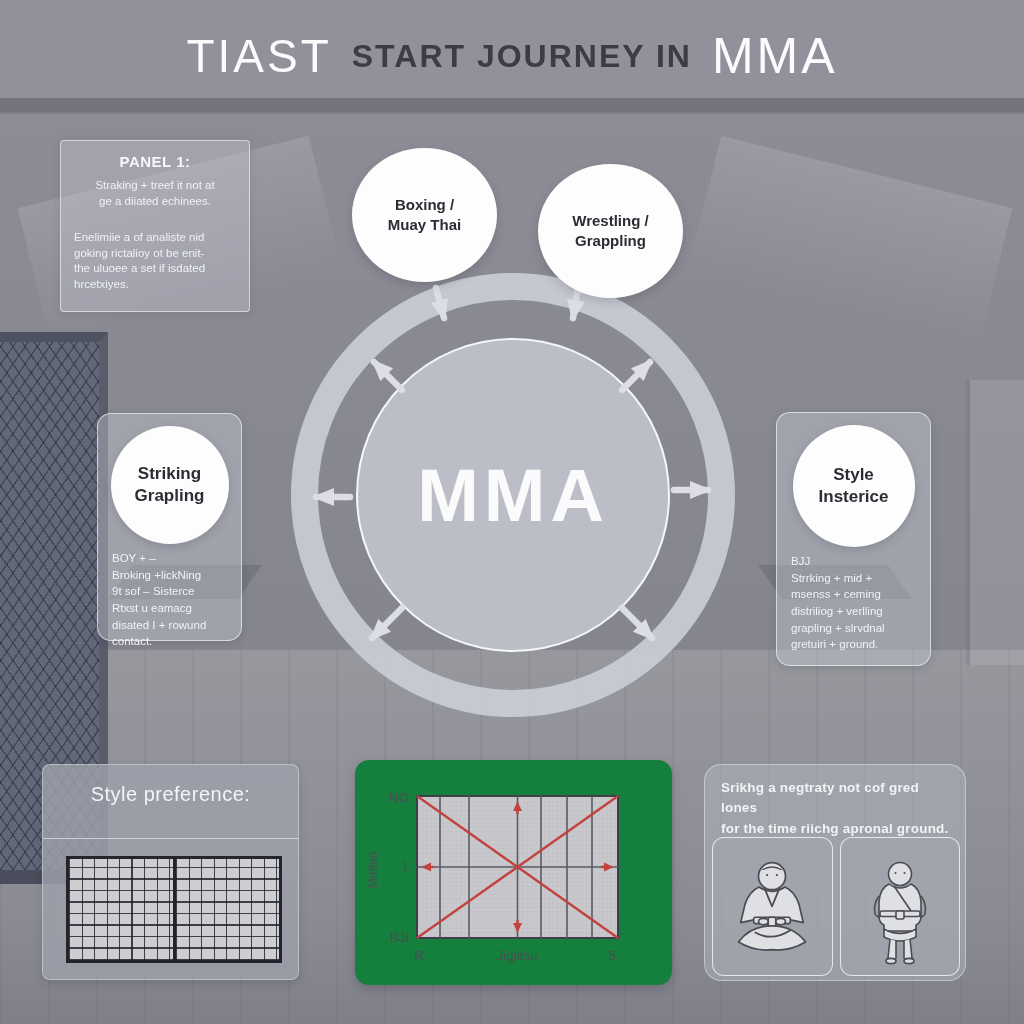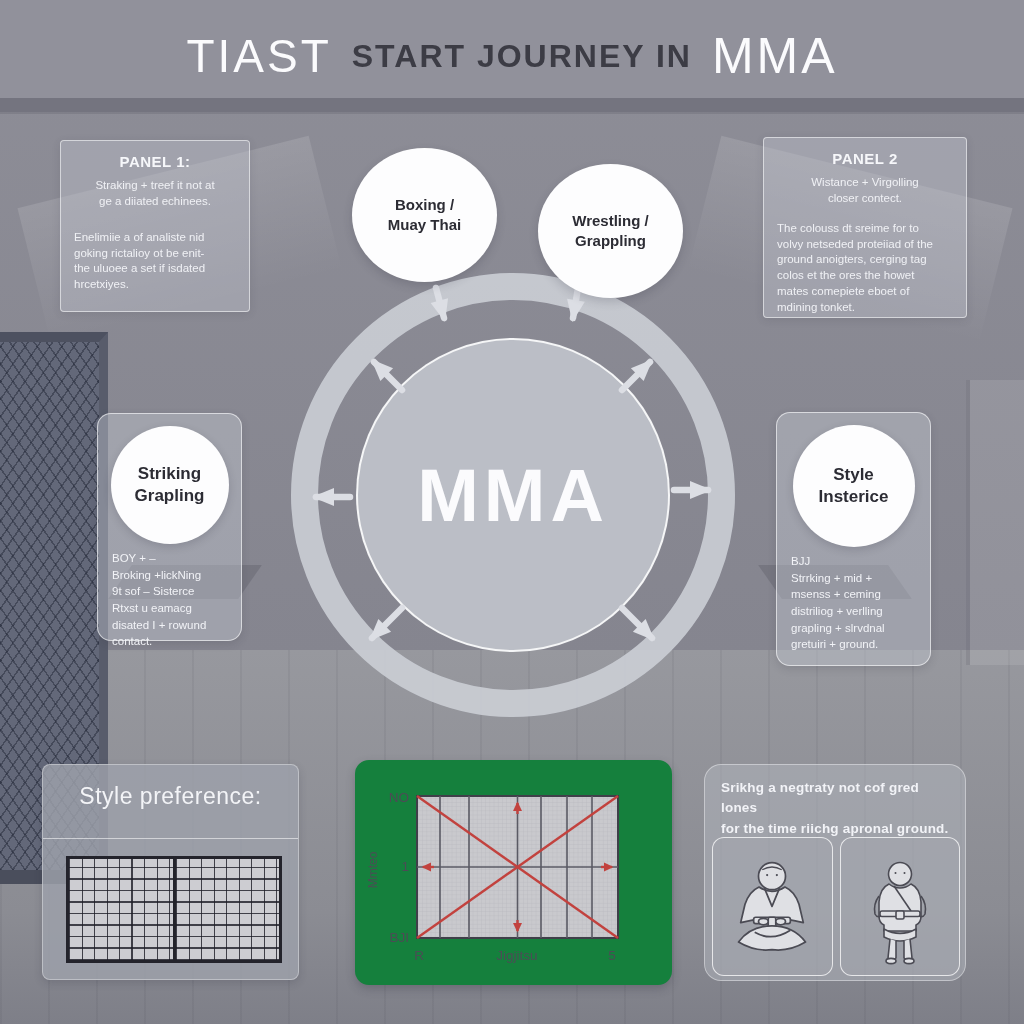--- a/index.html
+++ b/index.html
@@ -92,21 +92,21 @@
   .card-left { left:97px; top:413px; width:145px; height:228px; }
   .card-left .disc { width:118px; height:118px; }
   .card-right { left:776px; top:412px; width:155px; height:254px; }
   .card-right .disc { width:122px; height:122px; }
   
   .styleCard {
     position:absolute; left:42px; top:764px; width:257px; height:216px; border-radius:8px;
     background:rgba(158,161,171,.82); border:1px solid rgba(255,255,255,.35);
     box-shadow:0 3px 9px rgba(40,40,55,.18);
   }
-  .styleCard h2 { text-align:center; font-size:23px; font-weight:400; color:#f3f4f7; letter-spacing:.5px; padding-top:18px; }
+  .styleCard h2 { text-align:center; font-size:20px; font-weight:400; color:#f3f4f7; letter-spacing:.5px; padding-top:18px; }
   .styleCard .divider { position:absolute; left:0; top:73px; width:100%; height:1px; background:rgba(255,255,255,.55); }
   .gridbox {
     position:absolute; left:23px; top:91px; width:216px; height:107px;
     border:3px solid #23232b; display:flex; background:#23232b; gap:3px;
   }
   .grid-half {
     flex:1; background-color:#cdcdd2;
     background-image:
       repeating-linear-gradient(0deg, rgba(28,28,38,.8) 0 1.3px, transparent 1.3px 11.5px),
       repeating-linear-gradient(90deg, rgba(28,28,38,.8) 0 1.3px, transparent 1.3px 12.5px);
@@ -176,31 +176,20 @@
   </svg>
 
   <div class="glass panel1">
     <h3>PANEL 1:</h3>
     <p class="ml p1a">Straking + treef it not at
 ge a diiated echinees.</p>
     <p class="ml" style="margin-top:20px">Enelimiie a of analiste nid
 goking rictalioy ot be enit-
 the uluoee a set if isdated
 hrcetxiyes.</p>
-  </div>
-  <div class="glass panel2">
-    <h3>PANEL 2</h3>
-    <p class="ml sub">Wistance + Virgolling
-closer contect.</p>
-    <p class="ml" style="margin-top:14px">The colouss dt sreime for to
-volvy netseded proteiiad of the
-ground anoigters, cerging tag
-colos et the ores the howet
-mates comepiete eboet of
-mdining tonket.</p>
   </div>
 
   <div class="node node-boxing ml">Boxing /
 Muay Thai</div>
   <div class="node node-wrestling ml">Wrestling /
 Grappling</div>
 
   <div class="midcard card-left">
     <div class="disc ml">Striking
 Grapling</div>

